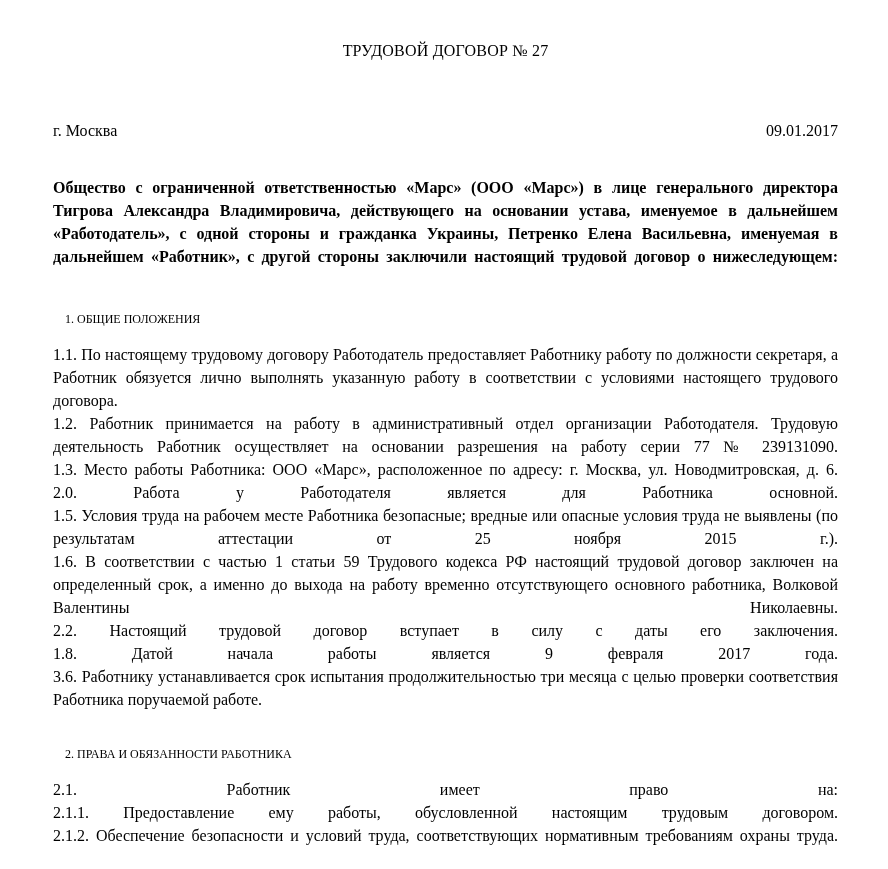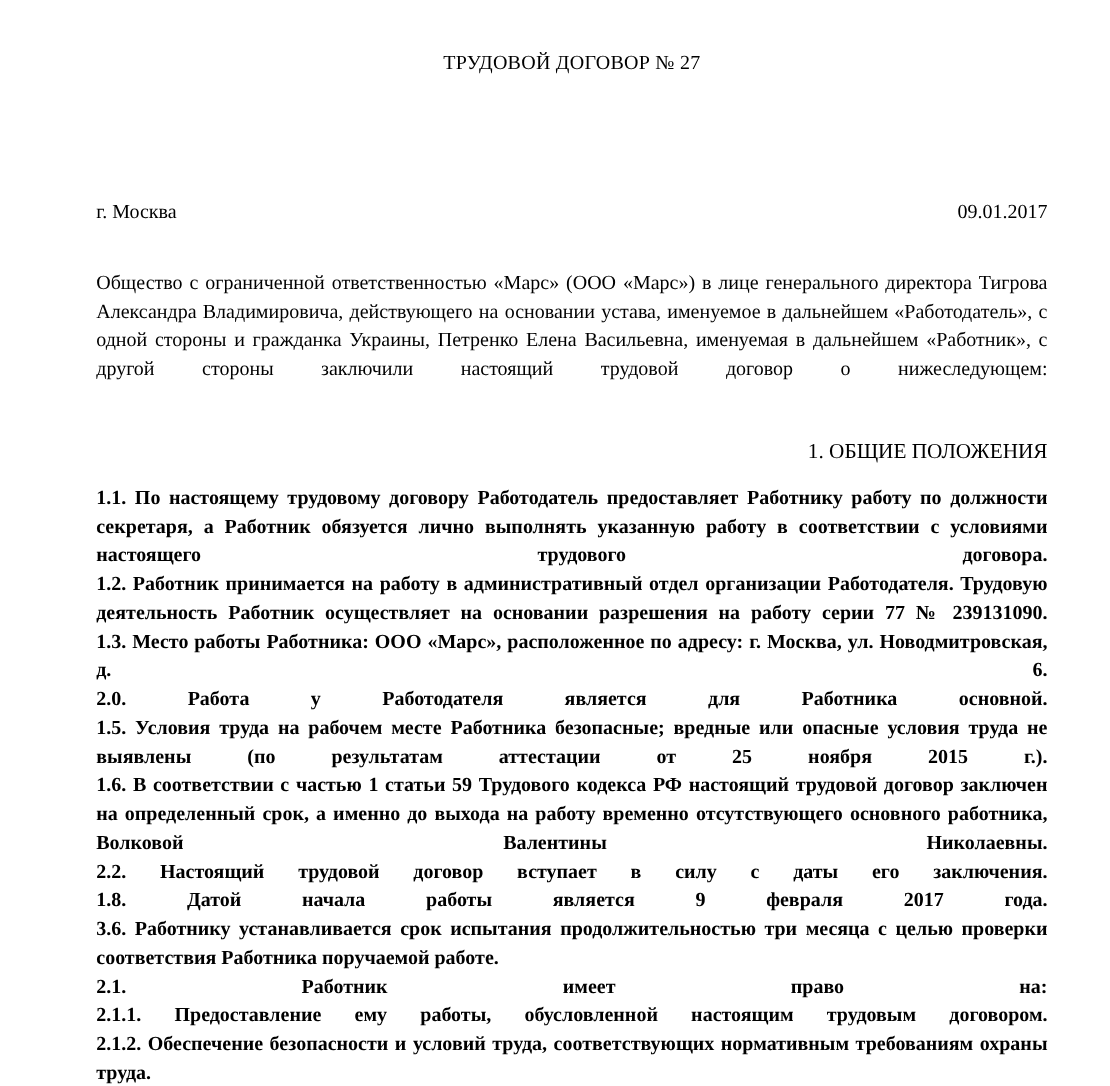--- a/index.html
+++ b/index.html
@@ -12,73 +12,72 @@
     height: 869px;
     font-family: "Liberation Serif", serif;
     color: #000000;
     overflow: hidden;
   }
   .page {
     width: 888px;
     height: 869px;
     position: relative;
     box-sizing: border-box;
-    padding: 38px 50px 0 77px;
+    padding: 38px 50px 0 53px;
   }
   .doc-title {
     text-align: center;
     font-size: 16px;
     letter-spacing: 0.2px;
     margin-top: 4px;
     margin-bottom: 0;
   }
   .meta-row {
     display: flex;
     justify-content: space-between;
     align-items: baseline;
     margin-top: 62px;
     font-size: 16px;
   }
   .meta-city {
     text-align: right;
-    margin-top: 39px;
   }
   .meta-date {
     text-align: right;
   }
   .para {
     font-size: 16px;
     line-height: 23px;
     text-align: justify;
     text-justify: inter-word;
     margin: 0;
+    font-weight: bold;
   }
   .preamble {
     margin-top: 36px;
   }
   .section-heading {
-    text-align: right;
-    font-size: 17px;
-    margin: 0;
+    text-align: left;
+    font-size: 12px;
+    margin: 12px;
   }
   .section-1-heading {
     margin-top: 44px;
     margin-bottom: 16px;
   }
   .section-2-heading {
     margin-top: 36px;
     margin-bottom: 16px;
   }
   .clause {
     font-size: 16px;
     line-height: 23px;
     text-align: justify;
     text-justify: inter-word;
     margin: 0;
-    font-weight: bold;
   }
   .clause:last-child {
     text-align: justify;
   }
   .justify-last {
     text-align-last: justify;
   }
 </style>
 </head>
 <body>
@@ -99,18 +98,19 @@
   <p class="clause justify-last">1.1. По настоящему трудовому договору Работодатель предоставляет Работнику работу по должности секретаря, а Работник обязуется лично выполнять указанную работу в соответствии с условиями настоящего трудового договора.</p>
   <p class="clause justify-last">1.2. Работник принимается на работу в административный отдел организации Работодателя. Трудовую деятельность Работник осуществляет на основании разрешения на работу серии 77 № 239131090.</p>
   <p class="clause justify-last">1.3. Место работы Работника: ООО «Марс», расположенное по адресу: г. Москва, ул. Новодмитровская, д. 6.</p>
   <p class="clause justify-last">2.0. Работа у Работодателя является для Работника основной.</p>
   <p class="clause justify-last">1.5. Условия труда на рабочем месте Работника безопасные; вредные или опасные условия труда не выявлены (по результатам аттестации от 25 ноября 2015 г.).</p>
   <p class="clause justify-last">1.6. В соответствии с частью 1 статьи 59 Трудового кодекса РФ настоящий трудовой договор заключен на определенный срок, а именно до выхода на работу временно отсутствующего основного работника, Волковой Валентины Николаевны.</p>
   <p class="clause justify-last">2.2. Настоящий трудовой договор вступает в силу с даты его заключения.</p>
   <p class="clause justify-last">1.8. Датой начала работы является 9 февраля 2017 года.</p>
   <p class="clause">3.6. Работнику устанавливается срок испытания продолжительностью три месяца с целью проверки соответствия Работника поручаемой работе.</p>
 
+  <div class="section-heading section-2-heading">2. ПРАВА И ОБЯЗАННОСТИ РАБОТНИКА</div>
 
   <p class="clause justify-last"> 2.1. Работник имеет право на:</p>
   <p class="clause justify-last">2.1.1. Предоставление ему работы, обусловленной настоящим трудовым договором.</p>
   <p class="clause justify-last">2.1.2. Обеспечение безопасности и условий труда, соответствующих нормативным требованиям охраны труда.</p>
 
 </div>
 
 </body></html>

